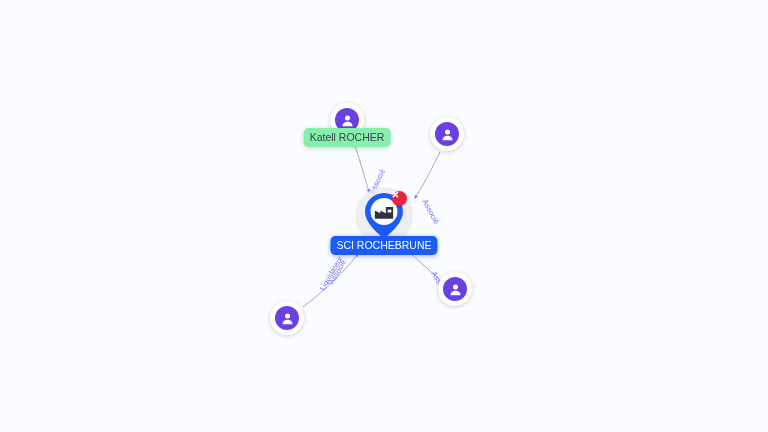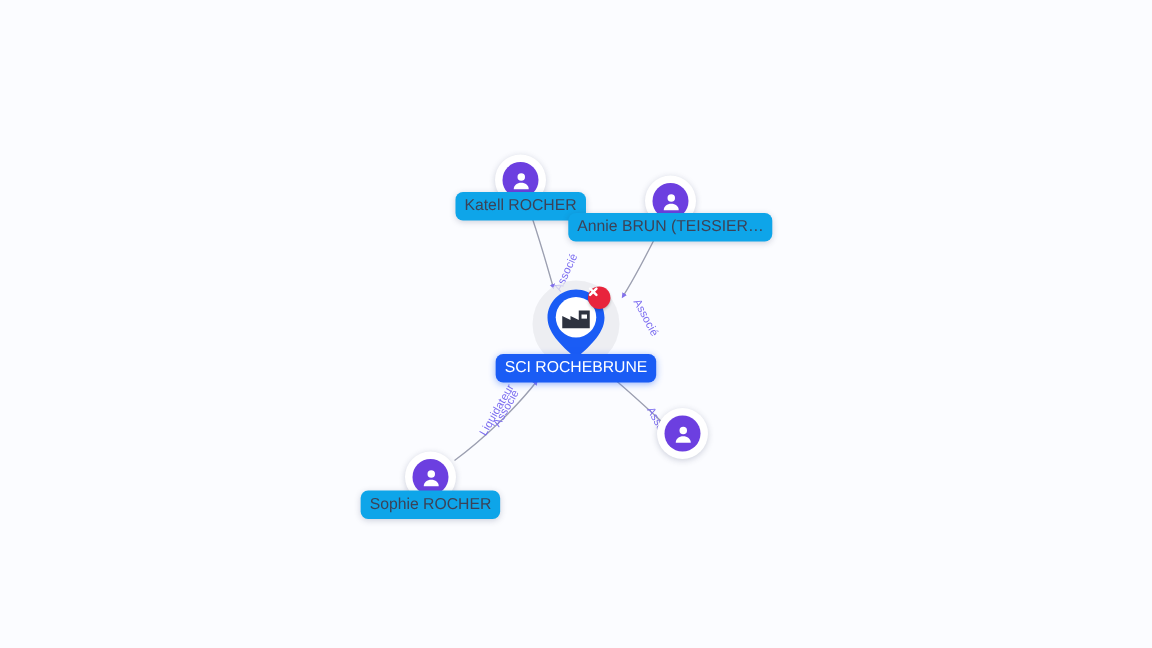--- a/index.html
+++ b/index.html
@@ -10,21 +10,21 @@
 
   .node{position:absolute;transform:translate(-50%,-50%);}
   .person-circle{width:34px;height:34px;border-radius:50%;background:#ffffff;
       box-shadow:0 1px 4px rgba(40,50,90,.22);display:flex;align-items:center;
       justify-content:center;}
   .person-inner{width:24px;height:24px;border-radius:50%;background:#6c3fe0;
       display:flex;align-items:center;justify-content:center;}
   .person-inner svg{width:15px;height:15px;fill:#ffffff;}
 
   .chip{position:absolute;transform:translateX(-50%);white-space:nowrap;
-      background:#0ea5e9;color:#3c4257;font-size:10.5px;line-height:13px;
+      background:#86efac;color:#3c4257;font-size:10.5px;line-height:13px;
       padding:3px 6px;border-radius:5px;box-shadow:0 1px 4px rgba(40,50,90,.22);}
   .chip.selected{background:#1a5cf5;color:#ffffff;box-shadow:0 1px 5px rgba(26,92,245,.45);text-align:right;}
 
   .pin-wrap{position:absolute;transform:translate(-50%,-50%);}
   .halo{position:absolute;left:50%;top:50%;transform:translate(-50%,-50%);
       width:58px;height:58px;border-radius:50%;background:#e8e9ee;opacity:.75;}
   .pin{position:relative;width:42px;height:50px;}
   .pin svg{position:absolute;left:0;top:0;}
   .badge{position:absolute;right:-2px;top:0px;width:15px;height:15px;border-radius:50%;
       background:#e8243c;display:flex;align-items:center;justify-content:center;
@@ -74,21 +74,20 @@
   <div class="node" style="left:447px;top:134px">
     <div class="person-circle">
       <div class="person-inner">
         <svg viewBox="0 0 24 24">
             <circle cx="12" cy="8" r="4"></circle>
           <path d="M4 21c0-4.4 3.6-7 8-7s8 2.6 8 7z"></path>
           </svg>
       </div>
     </div>
   </div>
-  <div class="chip" style="left:447px;top:142px">Annie BRUN (TEISSIER…</div>
 
   <div class="node" style="left:455px;top:289px">
     <div class="person-circle">
       <div class="person-inner">
         <svg viewBox="0 0 24 24">
             <circle cx="12" cy="8" r="4"></circle>
           <path d="M4 21c0-4.4 3.6-7 8-7s8 2.6 8 7z"></path>
           </svg>
       </div>
     </div>
@@ -97,21 +96,20 @@
   <div class="node" style="left:287px;top:318px">
     <div class="person-circle">
       <div class="person-inner">
         <svg viewBox="0 0 24 24">
             <circle cx="12" cy="8" r="4"></circle>
           <path d="M4 21c0-4.4 3.6-7 8-7s8 2.6 8 7z"></path>
           </svg>
       </div>
     </div>
   </div>
-  <div class="chip" style="left:287px;top:327px">Sophie ROCHER</div>
 
   <div class="pin-wrap" style="left:384px;top:216px">
     <div class="halo"></div>
     <div class="pin">
       <svg width="42" height="50" viewBox="0 0 42 50">
         <path d="M21 2 C10.5 2 2 10.4 2 20.8 C2 32 14 41.5 21 48 C28 41.5 40 32 40 20.8 C40 10.4 31.5 2 21 2 Z" fill="#1a5cf5"></path>
         <circle cx="21" cy="20.5" r="13.5" fill="#ffffff"></circle>
       </svg>
       <div style="position:absolute;left:10px;top:11px;width:22px;height:19px;">
         <svg viewBox="0 0 24 20" width="22" height="19" fill="#2e3340">

